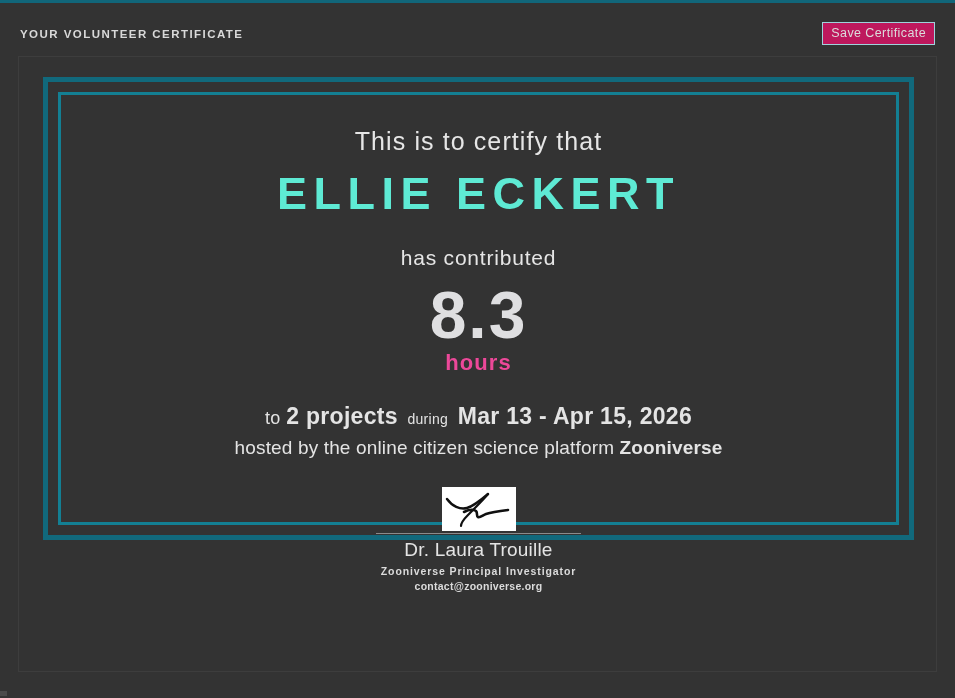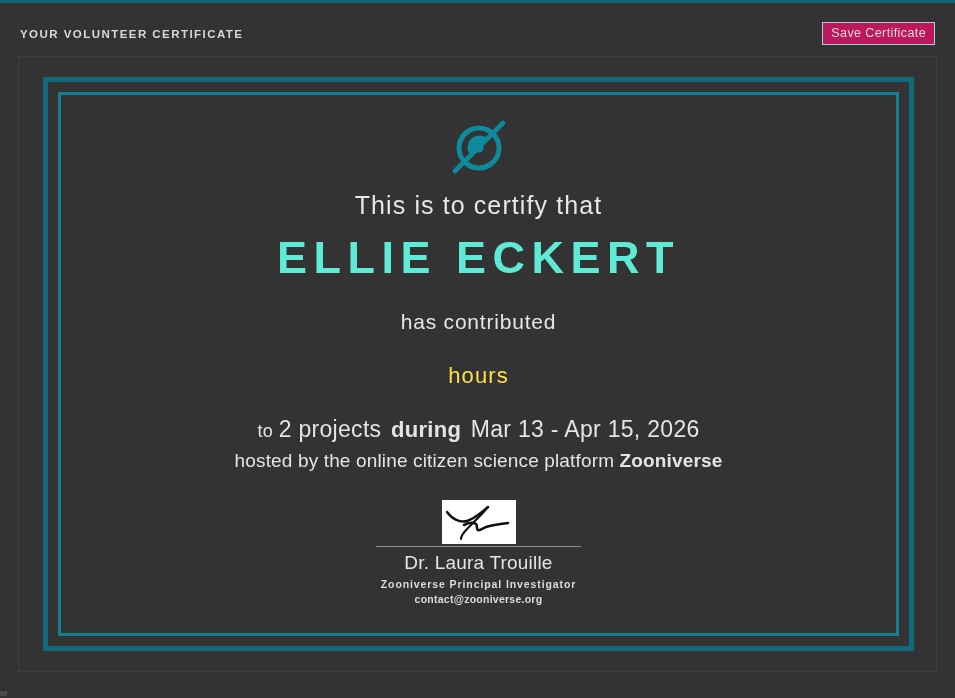--- a/index.html
+++ b/index.html
@@ -70,21 +70,21 @@
     border: 1px solid #3d3d3d;
     background: #333333;
   }
 
   
   #certificate-outer-frame {
     position: absolute;
     left: 24px;
     top: 20px;
     width: 871px;
-    height: 574px;
+    height: 463px;
     border: 5px solid #11697c;
   }
 
   #certificate-inner-frame {
     position: absolute;
     left: 10px;
     top: 10px;
     right: 10px;
     bottom: 10px;
     border: 3px solid #137f93;
@@ -139,41 +139,41 @@
     font-size: 66px;
     font-weight: bold;
     letter-spacing: 2px;
     color: #dfdfe1;
     line-height: 1.0;
     margin-top: 12px;
   }
 
   #hours-label {
     font-size: 22px;
-    font-weight: normal;
+    font-weight: bold;
     letter-spacing: 1.1px;
-    color: #fde047;
-    margin-top: 29px;
+    color: #ec4899;
+    margin-top: 2px;
   }
 
   #projects-line {
     margin-top: 27px;
     font-size: 19px;
     color: #e4e4e4;
     letter-spacing: 0.3px;
     white-space: nowrap;
   }
   #projects-line .lead { font-size: 18px; }
   #projects-line .strong {
     font-size: 23px;
-    font-weight: normal;
+    font-weight: bold;
     letter-spacing: 0.3px;
     margin-top: 32px;
   }
-  #projects-line .mid { font-size: 22px; padding: 0 4px; font-weight: bold; }
+  #projects-line .mid { font-size: 14px; padding: 0 4px; }
 
   #hosted-line {
     margin-top: 7px;
     font-size: 19px;
     color: #e4e4e4;
     letter-spacing: 0.15px;
     white-space: nowrap;
   }
   #hosted-line .brand { font-weight: bold; }
 
@@ -262,20 +262,21 @@
           <path d="M 24 41 A 11 11 0 0 1 41 24 L 24 41 Z" fill="#0d8a9c"></path>
           <circle cx="32" cy="33" r="4.6" fill="#0d8a9c"></circle>
         </svg>
 
         <div class="certify-line">This is to certify that</div>
 
         <div id="volunteer-name">ELLIE ECKERT</div>
 
         <div id="contributed-label">has contributed</div>
 
+        <div id="hours-value">8.3</div>
 
         <div id="hours-label">hours</div>
 
         <div id="projects-line">
           <span class="lead">to</span>
           <span class="strong">2 projects</span>
           <span class="mid">during</span>
           <span class="strong">Mar 13 - Apr 15, 2026</span>
         </div>
 

